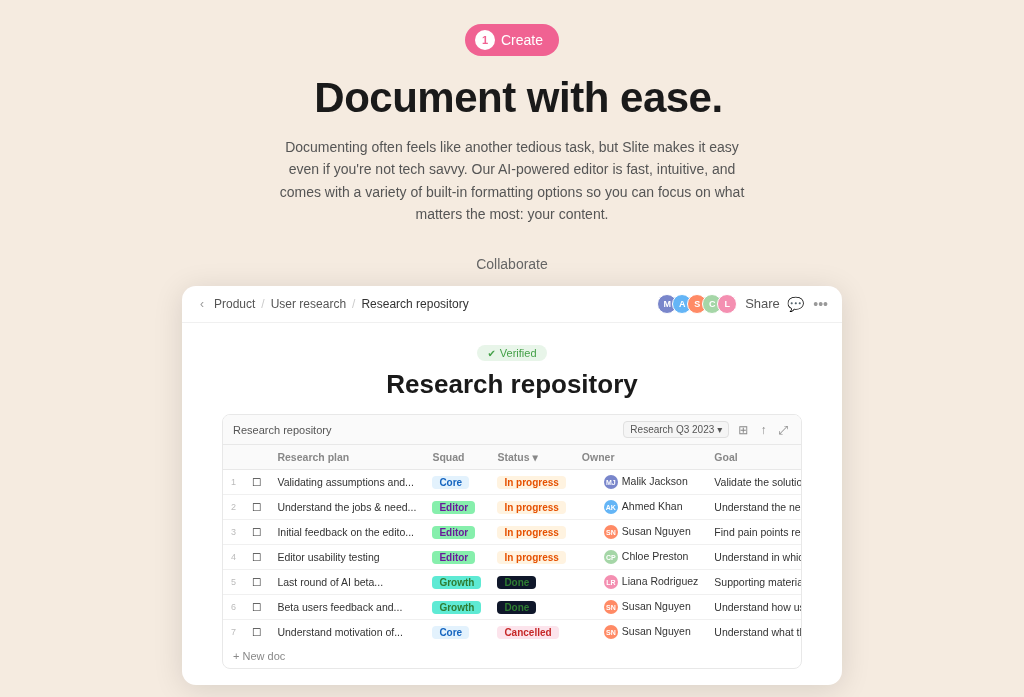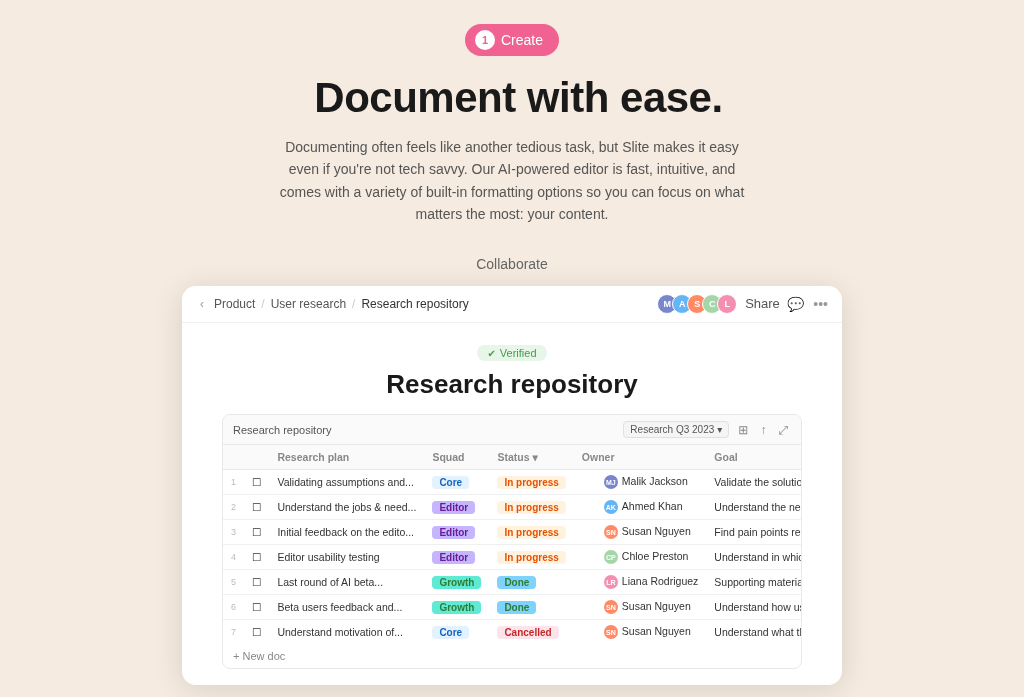--- a/index.html
+++ b/index.html
@@ -274,32 +274,32 @@
     }
 
     .status-badge {
       display: inline-block;
       border-radius: 4px;
       padding: 1px 7px;
       font-size: 10px;
       font-weight: 600;
     }
     .status-in-progress { background: #fff3e0; color: #e65100; }
-    .status-done { background: #7dd3fc; color: #2e7d32; }
+    .status-done { background: #0f172a; color: #2e7d32; }
     .status-cancelled { background: #fce4ec; color: #c62828; }
 
     .squad-badge {
       display: inline-block;
       border-radius: 4px;
       padding: 1px 7px;
       font-size: 10px;
       font-weight: 600;
     }
     .squad-core { background: #e3f2fd; color: #1565c0; }
-    .squad-editor { background: #c4b5fd; color: #6a1b9a; }
+    .squad-editor { background: #86efac; color: #6a1b9a; }
     .squad-growth { background: #5eead4; color: #2e7d32; }
 
     .owner-cell {
       display: flex;
       gap: 4px;
       padding-left: 22px;
     }
     .owner-avatar {
       width: 14px;
       height: 14px;

